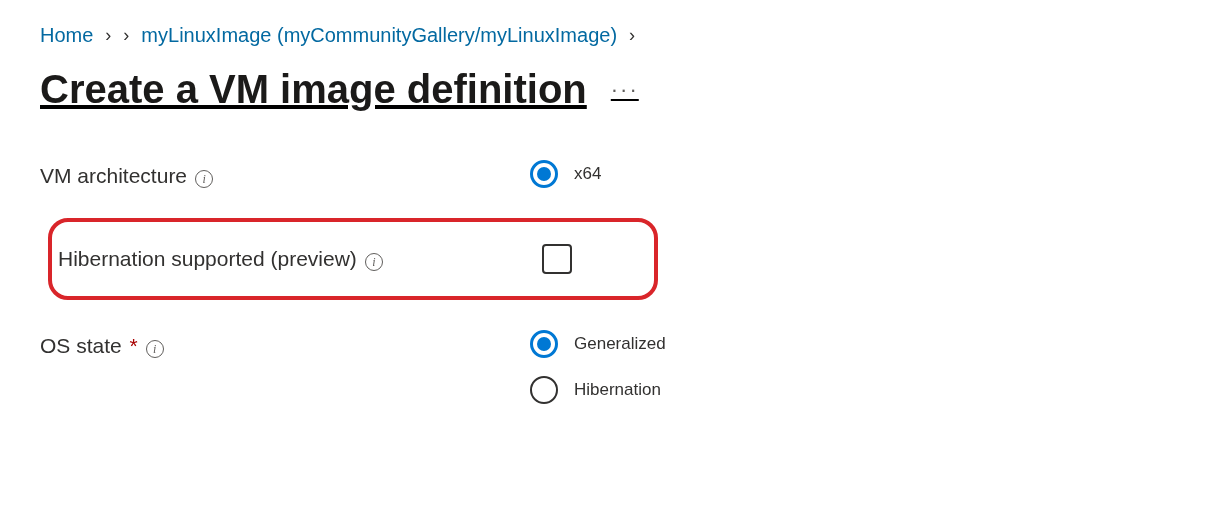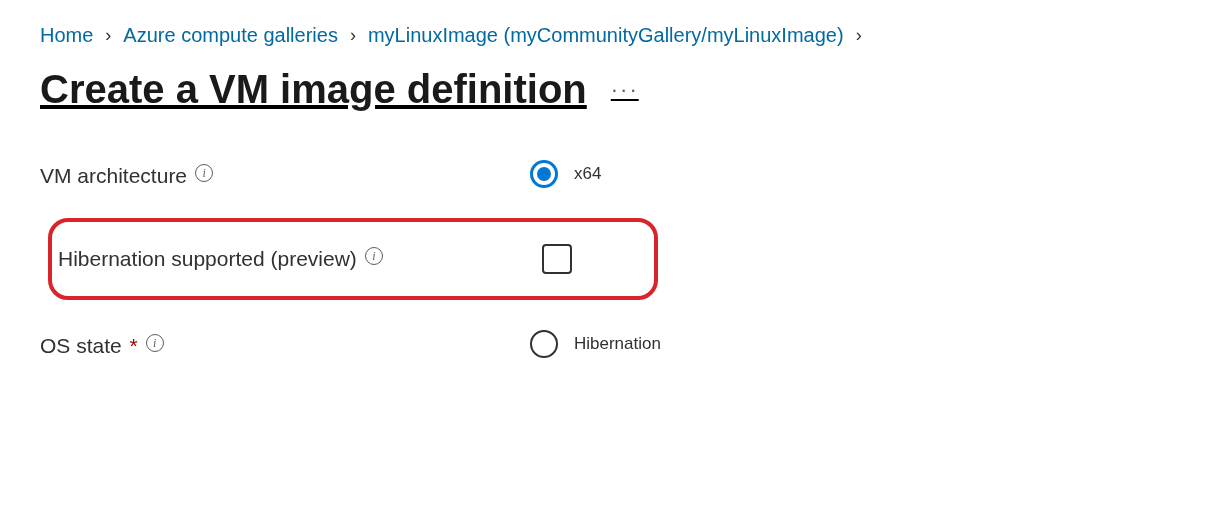--- a/index.html
+++ b/index.html
@@ -52,21 +52,21 @@
       flex-direction: column;
       gap: 20px;
     }
     .form-row {
       display: flex;
       align-items: flex-start;
     }
     .label-col {
       width: 490px;
       display: flex;
-      align-items: flex-start;
+      align-items: flex-end;
       gap: 8px;
       padding-top: 4px;
       font-size: 21px;
       color: #323130;
     }
     .control-col {
       display: flex;
       flex-direction: column;
       gap: 18px;
     }
@@ -139,21 +139,20 @@
       padding-top: 0;
       width: 484px;
     }
   </style>
 </head>
 <body>
 
 <nav class="breadcrumb">
   <a href="#">Home</a>
   <span class="sep">›</span>
-  <a href="#">Azure compute galleries</a>
   <span class="sep">›</span>
   <a href="#">myLinuxImage (myCommunityGallery/myLinuxImage)</a>
   <span class="sep">›</span>
 </nav>
 
 <div class="page-title-row">
   <h1 class="page-title">Create a VM image definition</h1>
   <span class="more-dots">···</span>
 </div>
 
@@ -189,19 +188,25 @@
   <div class="form-row">
     <div class="label-col">
       <span>
         <span>OS state</span>
         <span class="required">*</span>
       </span>
       <span class="info-icon">i</span>
     </div>
     <div class="control-col">
       <div class="radio-row">
+        <span class="radio-outer selected">
+          <span class="radio-inner"></span>
+        </span>
+        <span class="radio-label">Generalized</span>
+      </div>
+      <div class="radio-row">
         <span class="radio-outer"></span>
         <span class="radio-label">Hibernation</span>
       </div>
     </div>
   </div>
 
 </div>
 
 </body></html>

